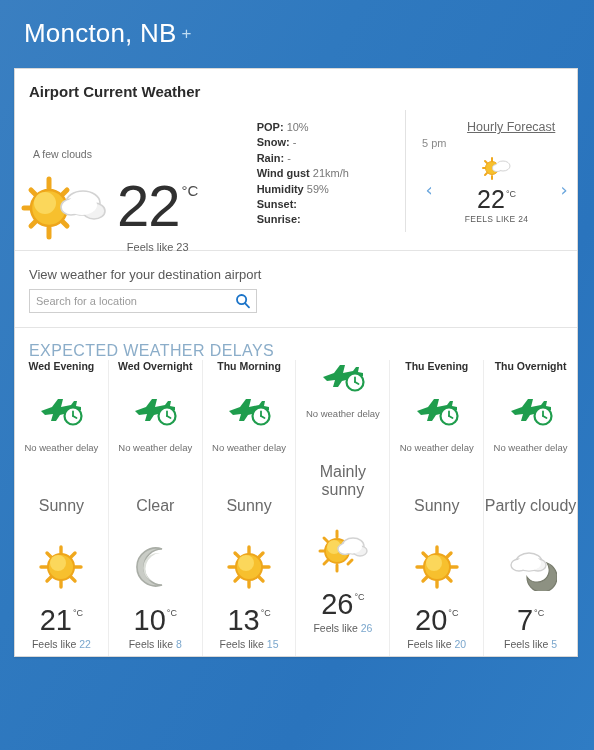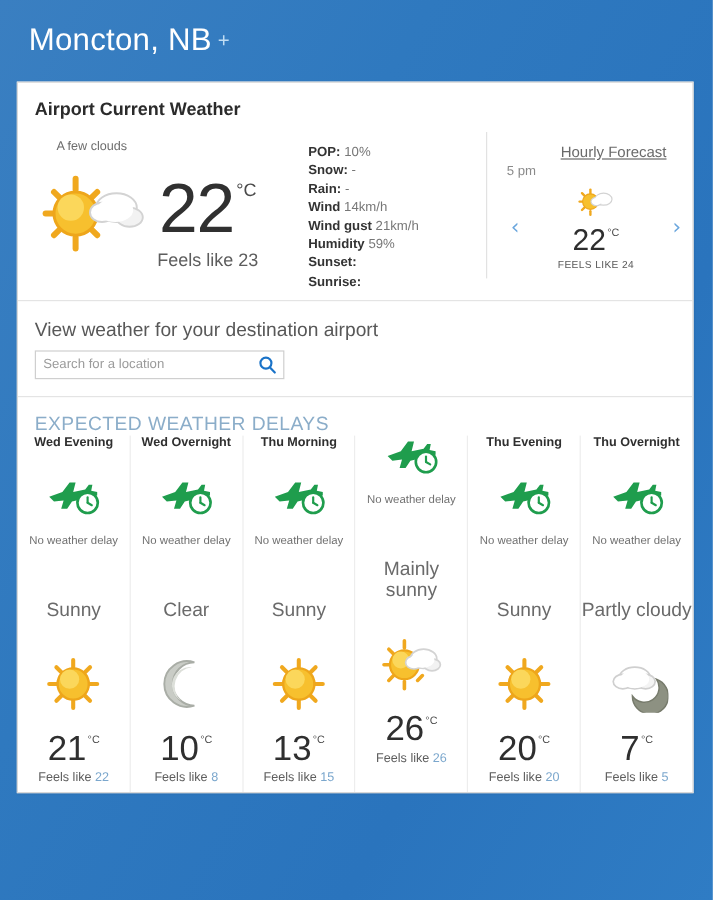--- a/index.html
+++ b/index.html
@@ -56,22 +56,22 @@
   
   .current {
     display: flex;
     padding: 10px 0 18px 0;
     position: relative;
     height: 150px;
     box-sizing: border-box;
   }
   .cur-left {
     width: 248px;
-    padding-left: 14px;
     box-sizing: border-box;
+    margin-top: 32px;
   }
   .cond-label {
     font-size: 10.5px;
     color: #6d6d6d;
     margin: 6px 0 0 18px;
   }
   .cur-main {
     display: flex;
     align-items: center;
     margin-top: 2px;
@@ -96,21 +96,21 @@
     display: inline-block;
   }
   .big-temp .unit {
     font-size: 15px;
     vertical-align: 30px;
     margin-left: 2px;
     color: #4a4a4a;
     letter-spacing: 0;
   }
   .feels-main {
-    font-size: 15px;
+    font-size: 11px;
     color: #5d5d5d;
     margin-top: 6px;
   }
   .cur-mid {
     width: 140px;
     padding-top: 10px;
     font-size: 11px;
     color: #555;
     line-height: 15.4px;
   }
@@ -169,26 +169,26 @@
     color: #5a5a5a;
     letter-spacing: 0.3px;
     margin-top: 1px;
   }
 
   .divider { height: 1px; background: #e4e4e4; }
 
   
   .search-sec { padding: 16px 14px 14px 14px; }
   .search-label {
-    font-size: 16px;
+    font-size: 13px;
     color: #585858;
     margin-bottom: 7px;
   }
   .search-wrap {
-    width: 208px;
+    width: 228px;
     height: 24px;
     border: 1px solid #cfcfcf;
     display: flex;
     align-items: center;
     background: #fff;
     box-sizing: border-box;
   }
   .search-wrap input {
     border: 0;
     outline: none;
@@ -303,21 +303,20 @@
             <div class="big-temp"><span>22</span><span class="unit">°C</span></div>
             <div class="feels-main">Feels like 23</div>
           </div>
         </div>
       </div>
 
       <div class="cur-mid">
         <div><span class="k">POP:</span> <span class="v">10%</span></div>
         <div><span class="k">Snow:</span> <span class="v">-</span></div>
         <div><span class="k">Rain:</span> <span class="v">-</span></div>
-        <div><span class="k">Wind</span> <span class="v">14km/h</span></div>
         <div><span class="k">Wind gust</span> <span class="v">21km/h</span></div>
         <div><span class="k">Humidity</span> <span class="v">59%</span></div>
         <div><span class="k">Sunset:</span> <span class="v"></span></div>
         <div><span class="k">Sunrise:</span> <span class="v"></span></div>
       </div>
 
       <div class="cur-right">
         <div class="hourly-link">Hourly Forecast</div>
         <div class="hourly-time">5 pm</div>
         <div class="hourly-row">

